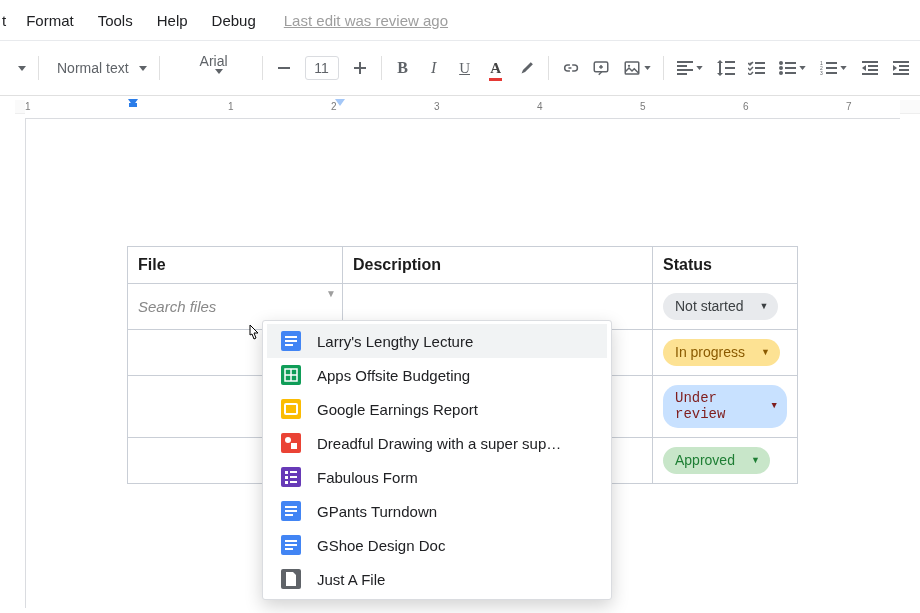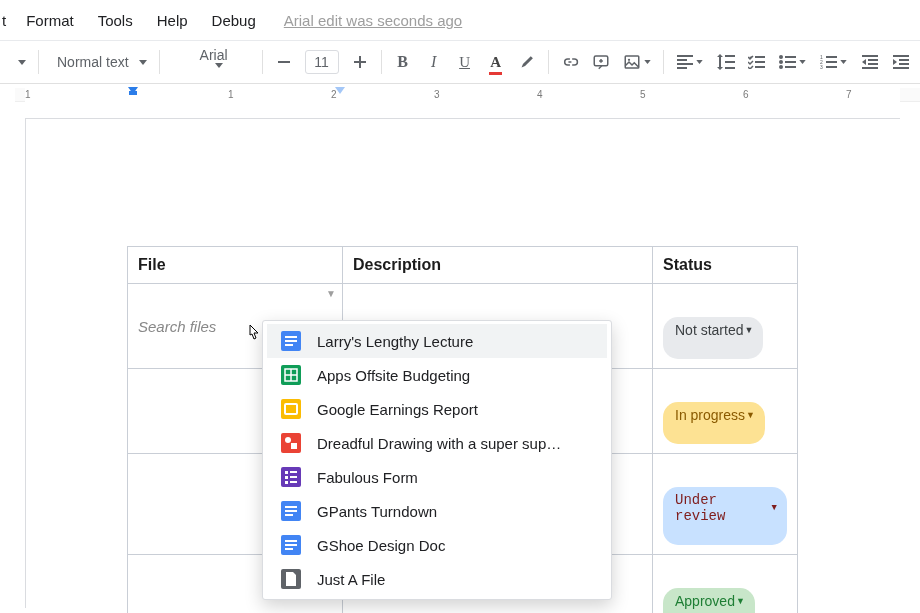--- a/index.html
+++ b/index.html
@@ -31,21 +31,21 @@
     margin-left: 16px;
     color: #9e9e9e;
     text-decoration: underline;
     cursor: pointer;
   }
 
   
   .toolbar {
     display: flex;
     align-items: center;
-    height: 44px;
+    height: 56px;
     padding: 0 2px;
     border-top: 1px solid #e8eaed;
     border-bottom: 1px solid #e0e0e0;
     gap: 1px;
   }
   .toolbar .dropdown {
     display: flex;
     align-items: center;
     height: 30px;
     padding: 0 6px 0 12px;
@@ -215,25 +215,24 @@
     top: 4px;
     color: #9e9e9e;
     font-size: 10px;
   }
 
   
   .pill {
     display: inline-flex;
     align-items: center;
     border-radius: 15px;
-    padding: 5px 10px 21px 12px;
+    padding: 5px 10px 6px 12px;
     font-size: 14px;
     cursor: pointer;
-    gap: 1px;
-    margin-top: 24px;
+    gap: 16px;
   }
   .pill .pill-caret { font-size: 9px; }
   .pill-grey   { background: #e8eaed; color: #3c4043; }
   .pill-yellow { background: #fde293; color: #8a5a00; }
   .pill-blue   { background: #c8e1ff; color: #7f1d1d; font-family: Liberation Mono, monospace; }
   .pill-green  { background: #c8e6c9; color: #1e7e34; text-align: center; }
 
   
   .suggestions {
     position: absolute;
@@ -294,21 +293,21 @@
 </style>
 </head>
 <body>
 
 <div class="menu-bar">
   <span class="menu-item" style="padding-left:0;padding-right:8px;">t</span>
   <span class="menu-item">Format</span>
   <span class="menu-item">Tools</span>
   <span class="menu-item">Help</span>
   <span class="menu-item">Debug</span>
-  <span class="menu-edit-status">Arial edit was seconds ago</span>
+  <span class="menu-edit-status">Last edit was review ago</span>
 </div>
 
 <div class="toolbar">
   <span class="caret" style="padding:0 6px;">
     <svg width="8" height="5" viewBox="0 0 8 5">
         <path d="M0 0l4 5 4-5z" fill="#5f6368"></path>
       </svg>
   </span>
   <div class="sep"></div>
 

